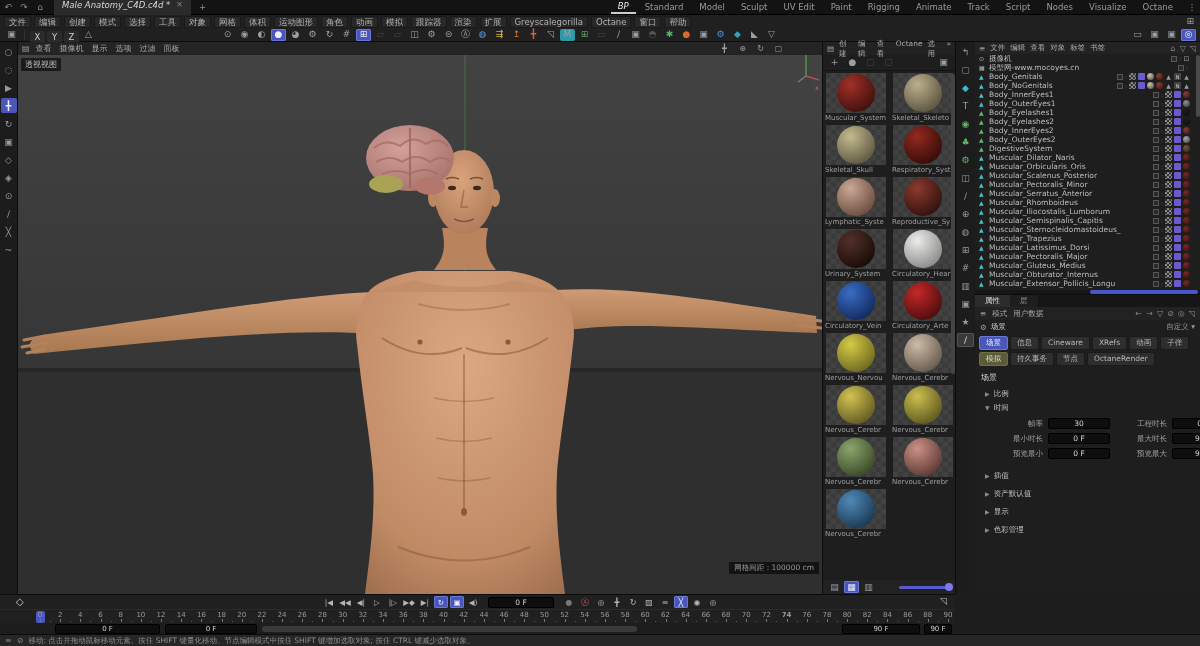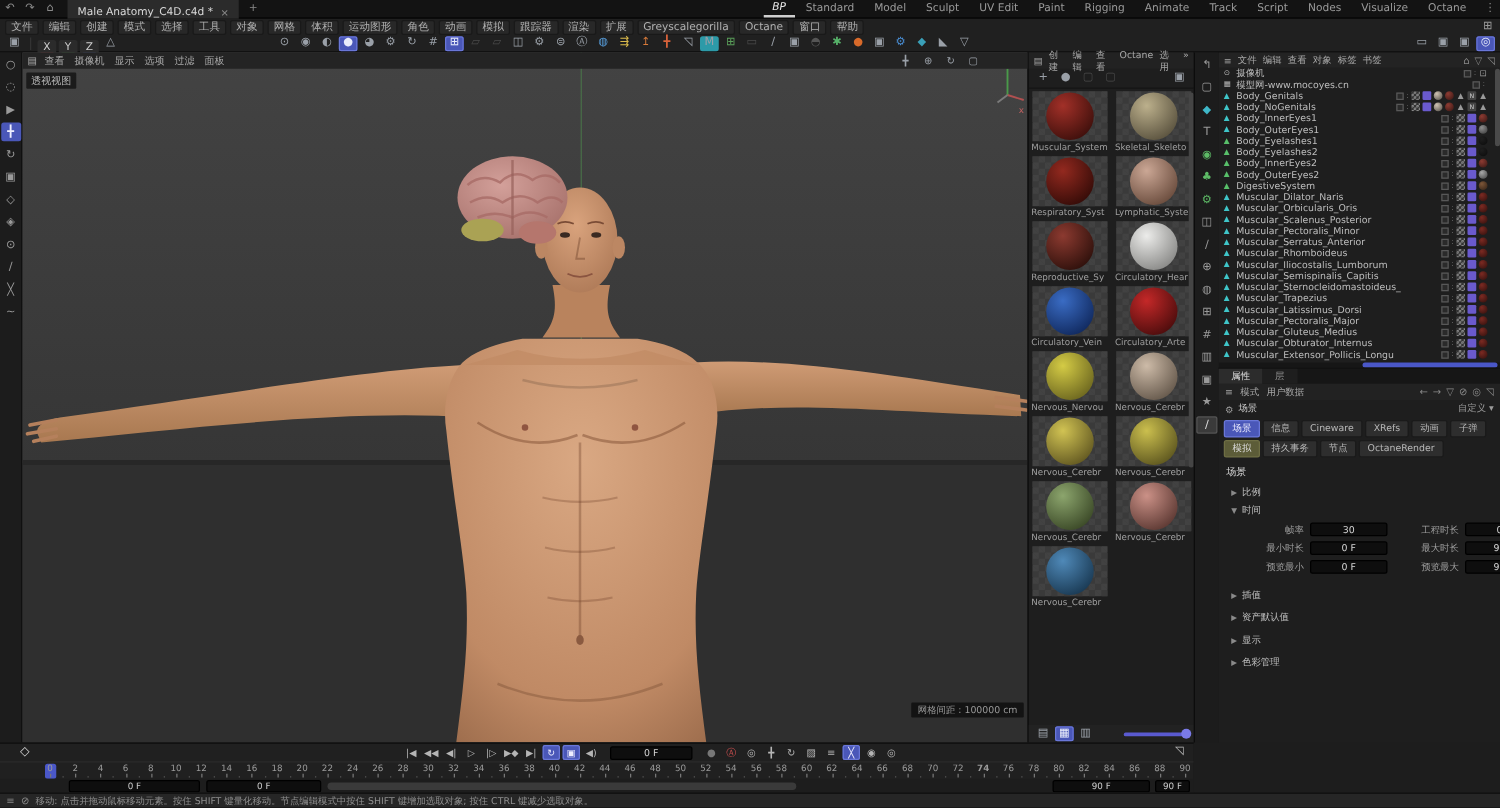--- a/index.html
+++ b/index.html
@@ -3,21 +3,21 @@
 <meta charset="utf-8">
 <style>
   * { margin:0; padding:0; box-sizing:border-box; }
   html,body { background:#101010; }
   body { font-family:"DejaVu Sans","Liberation Sans",sans-serif; }
   #app { position:relative; width:1200px; height:646px; background:#1a1a1a; overflow:hidden; color:#b5b5b5; }
 
   
   .titlebar { position:absolute; left:0; top:0; width:1200px; height:15px; background:#131313; border-bottom:1px solid #000; display:flex; align-items:center; font-size:8.5px; }
   .tb-ic { width:16px; text-align:center; color:#8a8a8a; font-size:9px; cursor:default; }
-  .doc-tab { display:flex; align-items:flex-end; gap:6px; background:#2b2b2b; height:15px; padding:0 8px; margin-left:6px; color:#d8d8d8; }
+  .doc-tab { display:flex; align-items:flex-start; gap:6px; background:#2b2b2b; height:15px; padding:0 8px; margin-left:6px; color:#d8d8d8;font-style:italic; }
   .doc-tab .x { color:#8a8a8a; font-size:8px; }
   .tab-plus { color:#8a8a8a; margin-left:8px; }
   .layouts { margin-left:auto; display:flex; align-items:center; gap:2px; padding-right:4px; }
   .layout-tab { padding:1px 7px; color:#9a9a9a; }
   .layout-tab.active { color:#e8e8e8; font-style:italic; border-bottom:2px solid #cfcfcf; }
 
   
   .menubar { position:absolute; left:0; top:15px; width:1200px; height:13px; background:#202020; display:flex; align-items:center; gap:3px; padding:0 4px; font-size:8.5px; }
   .menu-item { padding:0px 4px; background:#282828; border:1px solid #191919; border-radius:2px; color:#b0b0b0; line-height:10px; }
   .menu-grid { margin-left:auto; color:#9a9a9a; font-size:9px; }
@@ -481,20 +481,26 @@
           <div class="mat-name">Muscular_System</div>
         </div>
 
         <div class="mat-cell">
           <div class="mat-thumb">
             <span class="mat-sphere" style="--c1: #bcb08c; --c2: #5c5440;"></span>
           </div>
           <div class="mat-name">Skeletal_Skeleto</div>
         </div>
 
+        <div class="mat-cell">
+          <div class="mat-thumb">
+            <span class="mat-sphere" style="--c1: #c4ba90; --c2: #5e5840;"></span>
+          </div>
+          <div class="mat-name">Skeletal_Skull</div>
+        </div>
 
         <div class="mat-cell">
           <div class="mat-thumb">
             <span class="mat-sphere" style="--c1: #93291f; --c2: #360c08;"></span>
           </div>
           <div class="mat-name">Respiratory_Syst</div>
         </div>
 
         <div class="mat-cell">
           <div class="mat-thumb">
@@ -503,20 +509,26 @@
           <div class="mat-name">Lymphatic_Syste</div>
         </div>
 
         <div class="mat-cell">
           <div class="mat-thumb">
             <span class="mat-sphere" style="--c1: #8c3a30; --c2: #30110c;"></span>
           </div>
           <div class="mat-name">Reproductive_Sy</div>
         </div>
 
+        <div class="mat-cell">
+          <div class="mat-thumb">
+            <span class="mat-sphere" style="--c1: #54302a; --c2: #180c08;"></span>
+          </div>
+          <div class="mat-name">Urinary_System</div>
+        </div>
 
         <div class="mat-cell">
           <div class="mat-thumb">
             <span class="mat-sphere" style="--c1: #ececea; --c2: #8a8a88;"></span>
           </div>
           <div class="mat-name">Circulatory_Hear</div>
         </div>
 
 
 

